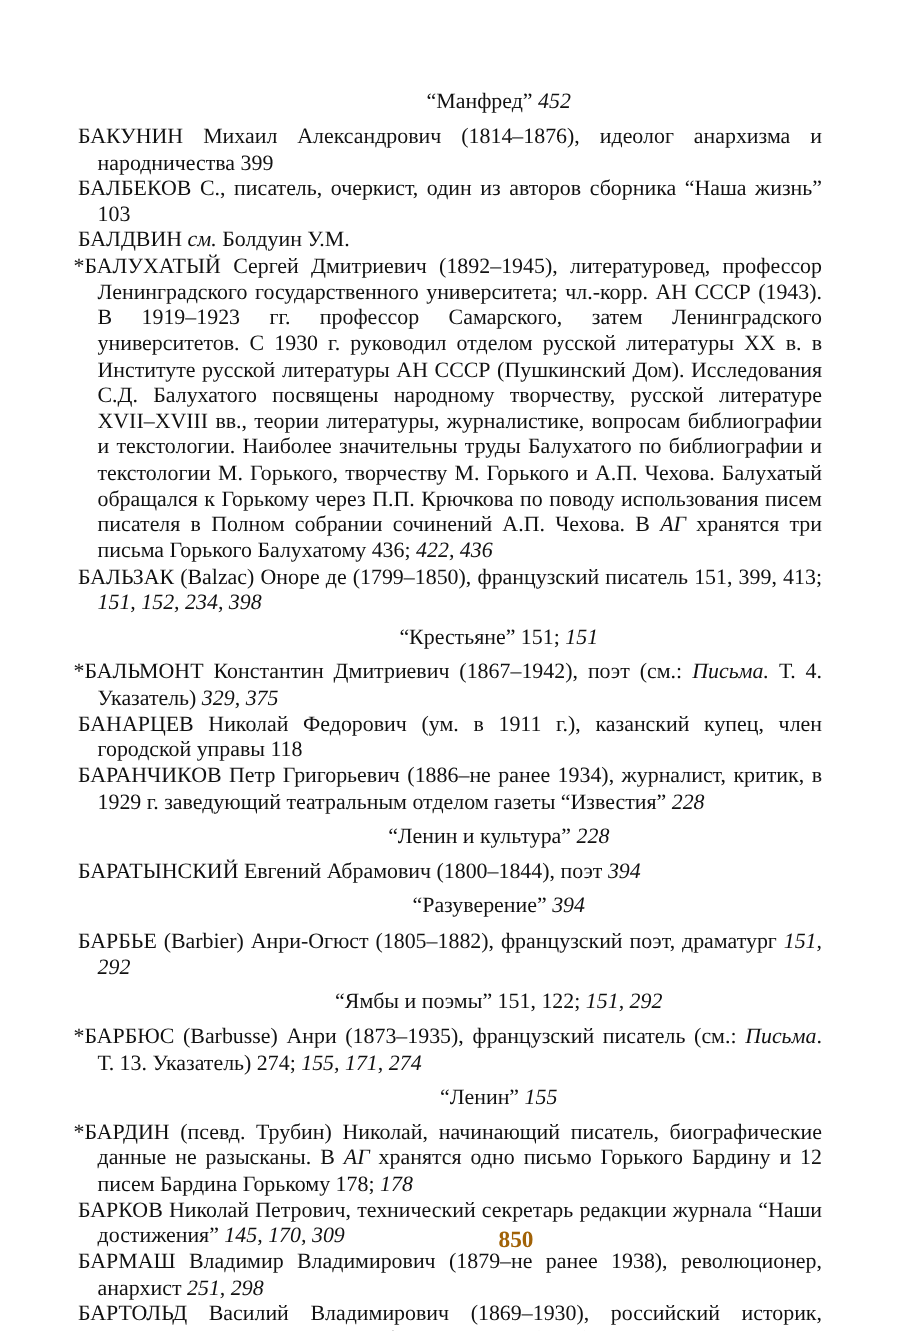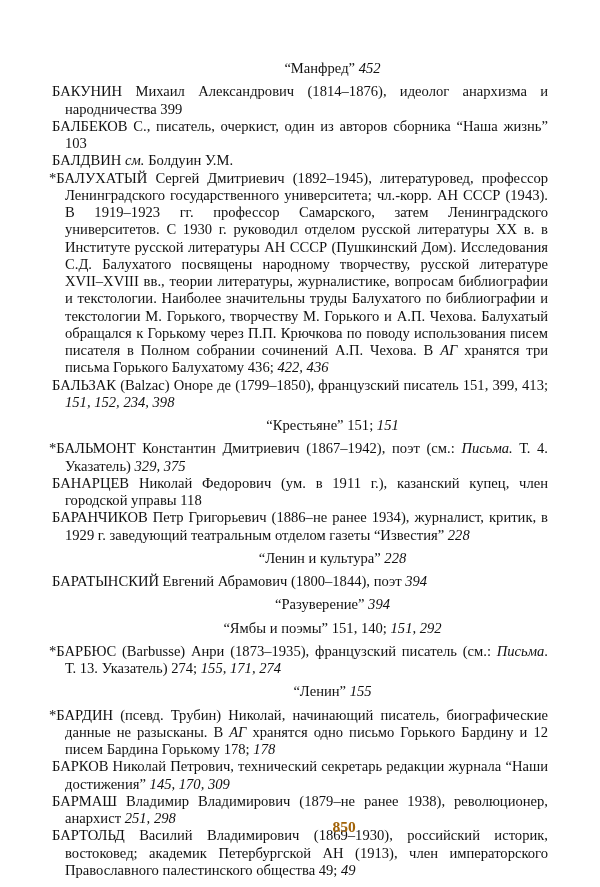--- a/index.html
+++ b/index.html
@@ -50,21 +50,22 @@
     <p class="entry"><span>БАЛДВИН </span><span class="i">см.</span><span> Болдуин У.М.</span></p>
     <p class="entry star"><span>*БАЛУХАТЫЙ Сергей Дмитриевич (1892–1945), литературовед, профессор Ленинградского государственного университета; чл.-корр. АН СССР (1943). В 1919–1923 гг. профессор Самарского, затем Ленинградского университетов. С 1930 г. руководил отделом русской литературы XX в. в Институте русской литературы АН СССР (Пушкинский Дом). Исследования С.Д. Балухатого посвящены народному творчеству, русской литературе XVII–XVIII вв., теории литературы, журналистике, вопросам библиографии и текстологии. Наиболее значительны труды Балухатого по библиографии и текстологии М. Горького, творчеству М. Горького и А.П. Чехова. Балухатый обращался к Горькому через П.П. Крючкова по поводу использования писем писателя в Полном собрании сочинений А.П. Чехова. В </span><span class="i">АГ</span><span> хранятся три письма Горького Балухатому 436; </span><span class="i">422, 436</span></p>
     <p class="entry"><span>БАЛЬЗАК (Balzac) Оноре де (1799–1850), французский писатель 151, 399, 413; </span><span class="i">151, 152, 234, 398</span></p>
     <p class="work"><span>“Крестьяне” 151; </span><span class="i">151</span></p>
     <p class="entry star"><span>*БАЛЬМОНТ Константин Дмитриевич (1867–1942), поэт (см.: </span><span class="i">Письма.</span><span> Т. 4. Указатель) </span><span class="i">329, 375</span></p>
     <p class="entry"><span>БАНАРЦЕВ Николай Федорович (ум. в 1911 г.), казанский купец, член городской управы 118</span></p>
     <p class="entry"><span>БАРАНЧИКОВ Петр Григорьевич (1886–не ранее 1934), журналист, критик, в 1929 г. заведующий театральным отделом газеты “Известия” </span><span class="i">228</span></p>
     <p class="work"><span>“Ленин и культура” </span><span class="i">228</span></p>
     <p class="entry"><span>БАРАТЫНСКИЙ Евгений Абрамович (1800–1844), поэт </span><span class="i">394</span></p>
     <p class="work"><span>“Разуверение” </span><span class="i">394</span></p>
-    <p class="work"><span>“Ямбы и поэмы” 151, 140; </span><span class="i">151, 292</span></p>
+    <p class="entry"><span>БАРБЬЕ (Barbier) Анри-Огюст (1805–1882), французский поэт, драматург </span><span class="i">151, 292</span></p>
+    <p class="work"><span>“Ямбы и поэмы” 151, 122; </span><span class="i">151, 292</span></p>
     <p class="entry star"><span>*БАРБЮС (Barbusse) Анри (1873–1935), французский писатель (см.: </span><span class="i">Письма</span><span>. Т. 13. Указатель) 274; </span><span class="i">155, 171, 274</span></p>
     <p class="work"><span>“Ленин” </span><span class="i">155</span></p>
     <p class="entry star"><span>*БАРДИН (псевд. Трубин) Николай, начинающий писатель, биографические данные не разысканы. В </span><span class="i">АГ</span><span> хранятся одно письмо Горького Бардину и 12 писем Бардина Горькому 178; </span><span class="i">178</span></p>
     <p class="entry"><span>БАРКОВ Николай Петрович, технический секретарь редакции журнала “Наши достижения” </span><span class="i">145, 170, 309</span></p>
     <p class="entry"><span>БАРМАШ Владимир Владимирович (1879–не ранее 1938), революционер, анархист </span><span class="i">251, 298</span></p>
     <p class="entry"><span>БАРТОЛЬД Василий Владимирович (1869–1930), российский историк, востоковед; академик Петербургской АН (1913), член императорского Православного палестинского общества 49; </span><span class="i">49</span></p>
   </div>
 <div class="pagenum">850</div>
 
 </body></html>

